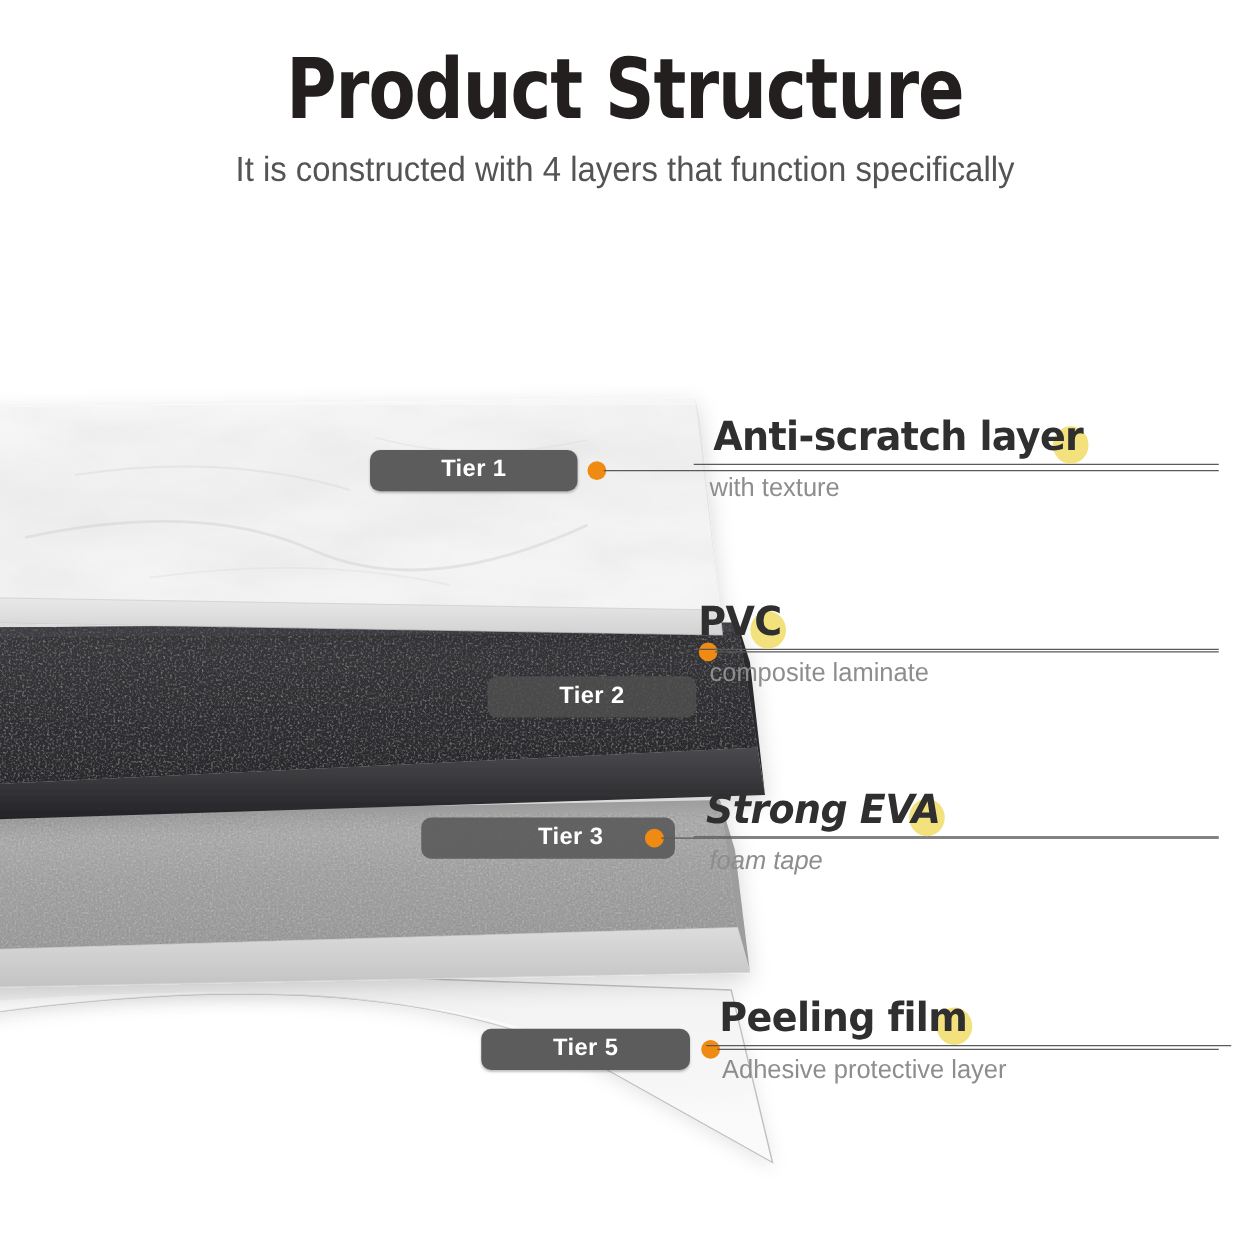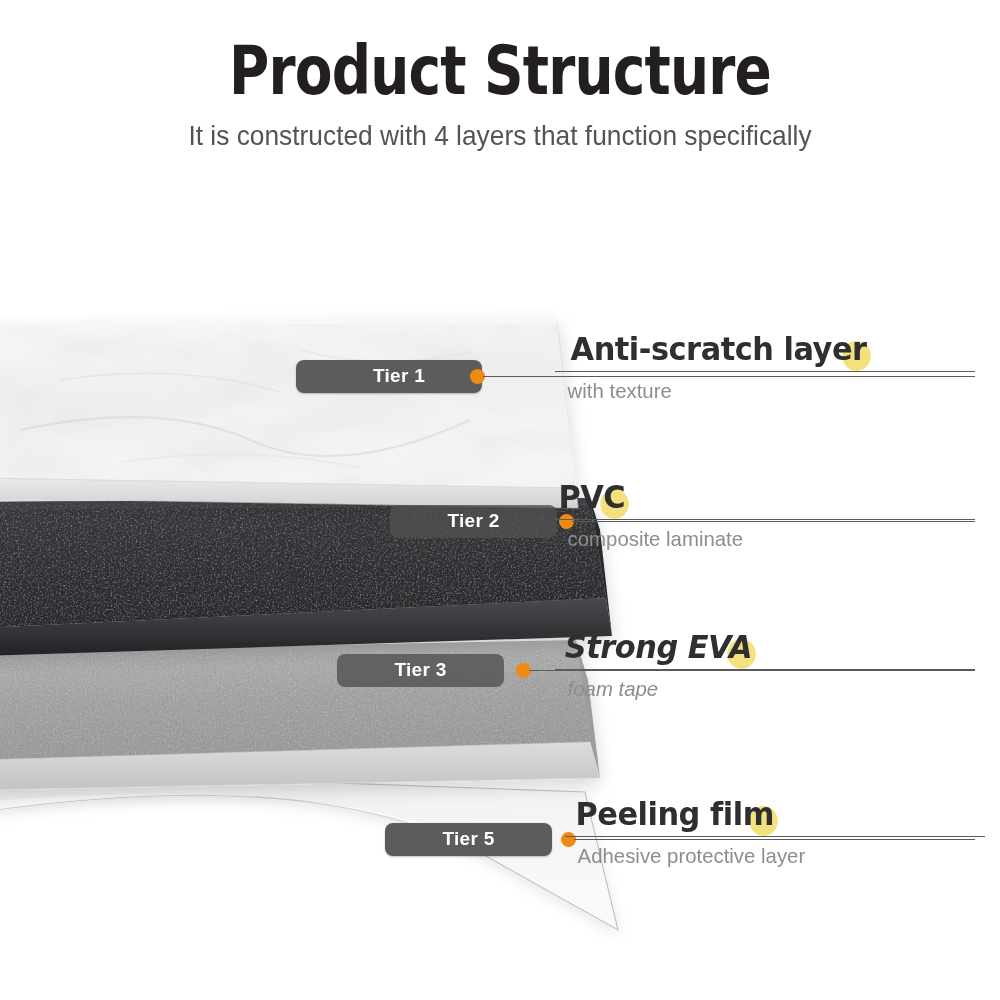--- a/index.html
+++ b/index.html
@@ -36,22 +36,22 @@
   
   .tier{
     position:absolute;height:33px;border-radius:8px;
     background:#5d5c5c;
     display:flex;align-items:center;justify-content:center;
     color:#ffffff;font-weight:700;font-size:19px;
     letter-spacing:.3px;
     box-shadow:0 1px 2px rgba(0,0,0,.25);
   }
   .tier span{display:block;transform:translateY(-1px);}
-  .tier.t2{background:rgba(80,80,80,.80);box-shadow:none;}
-  .tier.t3{background:rgba(86,86,86,.86);box-shadow:none;}
+  .tier.t2{background:rgba(80,80,80,.80);box-shadow:none;margin-top:36px;}
+  .tier.t3{background:rgba(86,86,86,.86);box-shadow:none;padding-left:36px;}
 
   
   .dot{
     position:absolute;width:15px;height:15px;border-radius:50%;
     background:#ef8a12;
   }
   .conn{position:absolute;height:1px;background:#5a5a5a;}
 
   
   .callout{position:absolute;text-align:left;}
@@ -215,21 +215,21 @@
           <path d="M 300,350 Q 380,372 470,352" fill="none" stroke="#d9d9d9" stroke-width="1.4" opacity=".4"></path>
           <path d="M 120,462 Q 250,444 360,468" fill="none" stroke="#dadada" stroke-width="1.5" opacity=".35"></path>
         </g>
 
         <path d="M 556,318 L 576,488 L 578,508 L 560,336 Z" fill="#e4e4e4"></path>
         <path d="M -20,478 L 576,488 L 578,508 L -20,498 Z" fill="none" stroke="#c9c9c9" stroke-width="0.7" opacity=".8"></path>
       </g>
     </svg>
   </div>
 
-  <div class="tier t1" style="left:296px;top:360px;width:166px;padding-left:20px;">
+  <div class="tier t1" style="left:296px;top:360px;width:166px;">
     <span>Tier 1</span>
   </div>
   <div class="dot" style="left:470px;top:369px;"></div>
   <div class="conn" style="left:483px;top:376px;width:492px;"></div>
   <div class="callout" style="right:25px;top:330px;width:420px;">
     <div class="head">
       <span class="blob"></span>
       <span>Anti-scratch layer</span>
     </div><div class="rule"></div>
     <div class="sub">with texture</div>

